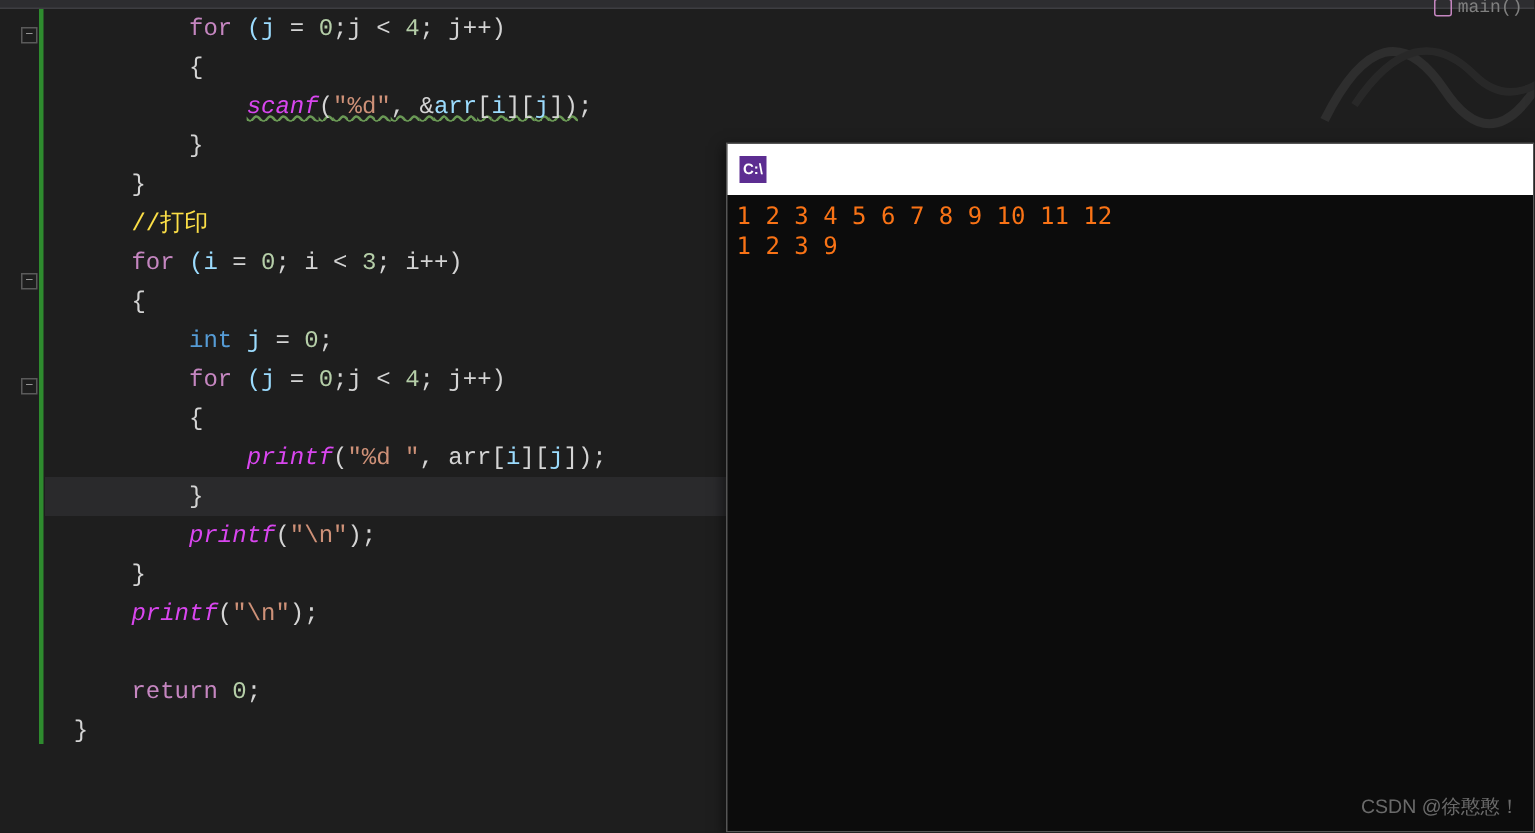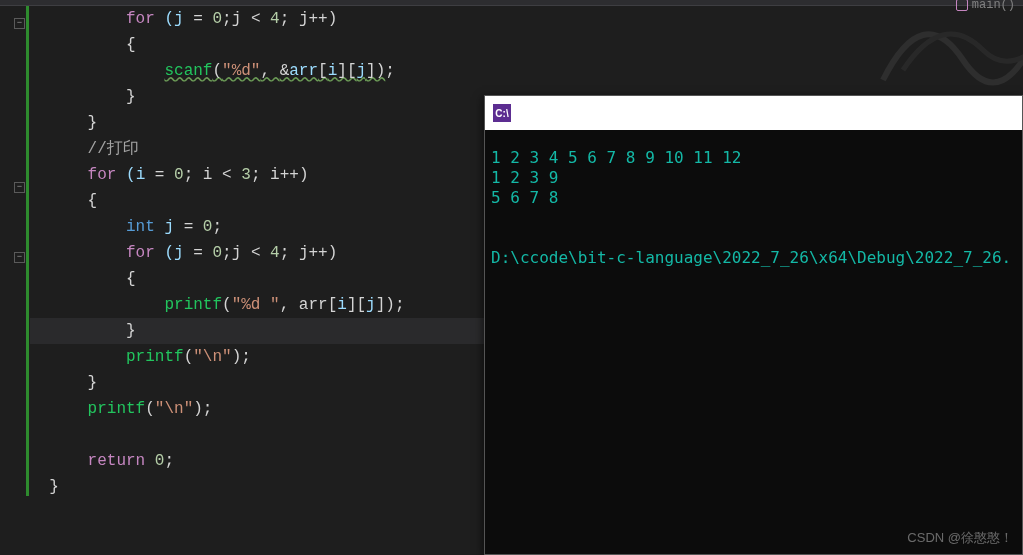--- a/index.html
+++ b/index.html
@@ -67,22 +67,22 @@
       height: 26px;
       padding-left: 0;
     }
     .line-highlight {
       background: #2a2a2c;
     }
     .kw { color: #c586c0; }
     .kw2 { color: #569cd6; }
     .num { color: #b5cea8; }
     .str { color: #ce9178; }
-    .comm { color: #a3a3a3; }
-    .fn { color: #22c55e; }
+    .comm { color: #fde047; }
+    .fn { color: #d946ef; font-style: italic; }
     .var { color: #9cdcfe; }
     .op { color: #d4d4d4; }
     .wavy { text-decoration: underline wavy #6a9955; text-decoration-skip-ink: none; }
     .console-window {
       position: absolute;
       left: 484px;
       top: 95px;
       width: 539px;
       height: 460px;
       background: #0c0c0c;
@@ -109,23 +109,22 @@
       display: flex;
       align-items: center;
       justify-content: center;
       font-weight: bold;
     }
     .console-body {
       padding: 4px 6px;
       font-family: 'NSimSun', 'SimSun', Consolas, monospace;
       font-size: 16px;
       line-height: 20px;
-      color: #14b8a6;
+      color: #f97316;
       white-space: pre;
-      margin-top: 14px;
     }
     .cursor-block {
       display: inline-block;
       width: 9px;
       height: 16px;
       background: #cccccc;
       vertical-align: text-bottom;
     }
     .watermark {
       position: absolute;
@@ -184,16 +183,16 @@
       </div>
   </div>
   <div class="change-bar"></div>
   <div class="code-area" id="code-area"><div class="code-line">          <span class="kw">for</span><span class="var"> (j </span><span class="op">=</span><span class="op"> </span><span class="num">0</span><span class="op">;j </span><span class="op">&lt;</span><span class="op"> </span><span class="num">4</span><span class="op">; j</span><span class="op">++</span><span class="op">)</span></div><div class="code-line">          <span class="op">{</span></div><div class="code-line">              <span class="fn wavy">scanf</span><span class="op wavy">(</span><span class="str wavy">"%d"</span><span class="op wavy">, </span><span class="op wavy">&amp;</span><span class="var wavy">arr</span><span class="op wavy">[</span><span class="var wavy">i</span><span class="op wavy">][</span><span class="var wavy">j</span><span class="op wavy">])</span><span class="op">;</span></div><div class="code-line">          <span class="op">}</span></div><div class="code-line">      <span class="op">}</span></div><div class="code-line">      <span class="comm">//打印</span></div><div class="code-line">      <span class="kw">for</span><span class="var"> (i </span><span class="op">=</span><span class="op"> </span><span class="num">0</span><span class="op">; i </span><span class="op">&lt;</span><span class="op"> </span><span class="num">3</span><span class="op">; i</span><span class="op">++</span><span class="op">)</span></div><div class="code-line">      <span class="op">{</span></div><div class="code-line">          <span class="kw2">int</span><span class="var"> j </span><span class="op">=</span><span class="op"> </span><span class="num">0</span><span class="op">;</span></div><div class="code-line">          <span class="kw">for</span><span class="var"> (j </span><span class="op">=</span><span class="op"> </span><span class="num">0</span><span class="op">;j </span><span class="op">&lt;</span><span class="op"> </span><span class="num">4</span><span class="op">; j</span><span class="op">++</span><span class="op">)</span></div><div class="code-line">          <span class="op">{</span></div><div class="code-line">              <span class="fn">printf</span><span class="op">(</span><span class="str">"%d "</span><span class="op">, arr</span><span class="op">[</span><span class="var">i</span><span class="op">][</span><span class="var">j</span><span class="op">]);</span></div><div class="code-line line-highlight">          <span class="op">}</span></div><div class="code-line">          <span class="fn">printf</span><span class="op">(</span><span class="str">"\n"</span><span class="op">);</span></div><div class="code-line">      <span class="op">}</span></div><div class="code-line">      <span class="fn">printf</span><span class="op">(</span><span class="str">"\n"</span><span class="op">);</span></div><div class="code-line">      </div><div class="code-line">      <span class="kw">return</span><span class="op"> </span><span class="num">0</span><span class="op">;</span></div><div class="code-line">  <span class="op">}</span></div></div>
 </div>
 
 <div class="console-window">
   <div class="console-title">
     <span class="console-icon">C:\</span>
   </div>
-  <div class="console-body" id="console-body"><div>1 2 3 4 5 6 7 8 9 10 11 12</div><div>1 2 3 9</div><div>5 6 7 8</div><div>&nbsp;</div><div>&nbsp;</div><div>D:\ccode\bit-c-language\2022_7_26\x64\Debug\2022_7_26.</div></div>
+  <div class="console-body" id="console-body"><div>1 2 3 4 5 6 7 8 9 10 11 12</div><div>1 2 3 9</div><div>&nbsp;</div><div>&nbsp;</div></div>
 </div>
 
 <div class="watermark">CSDN @徐憨憨！</div>
 
 </body></html>

